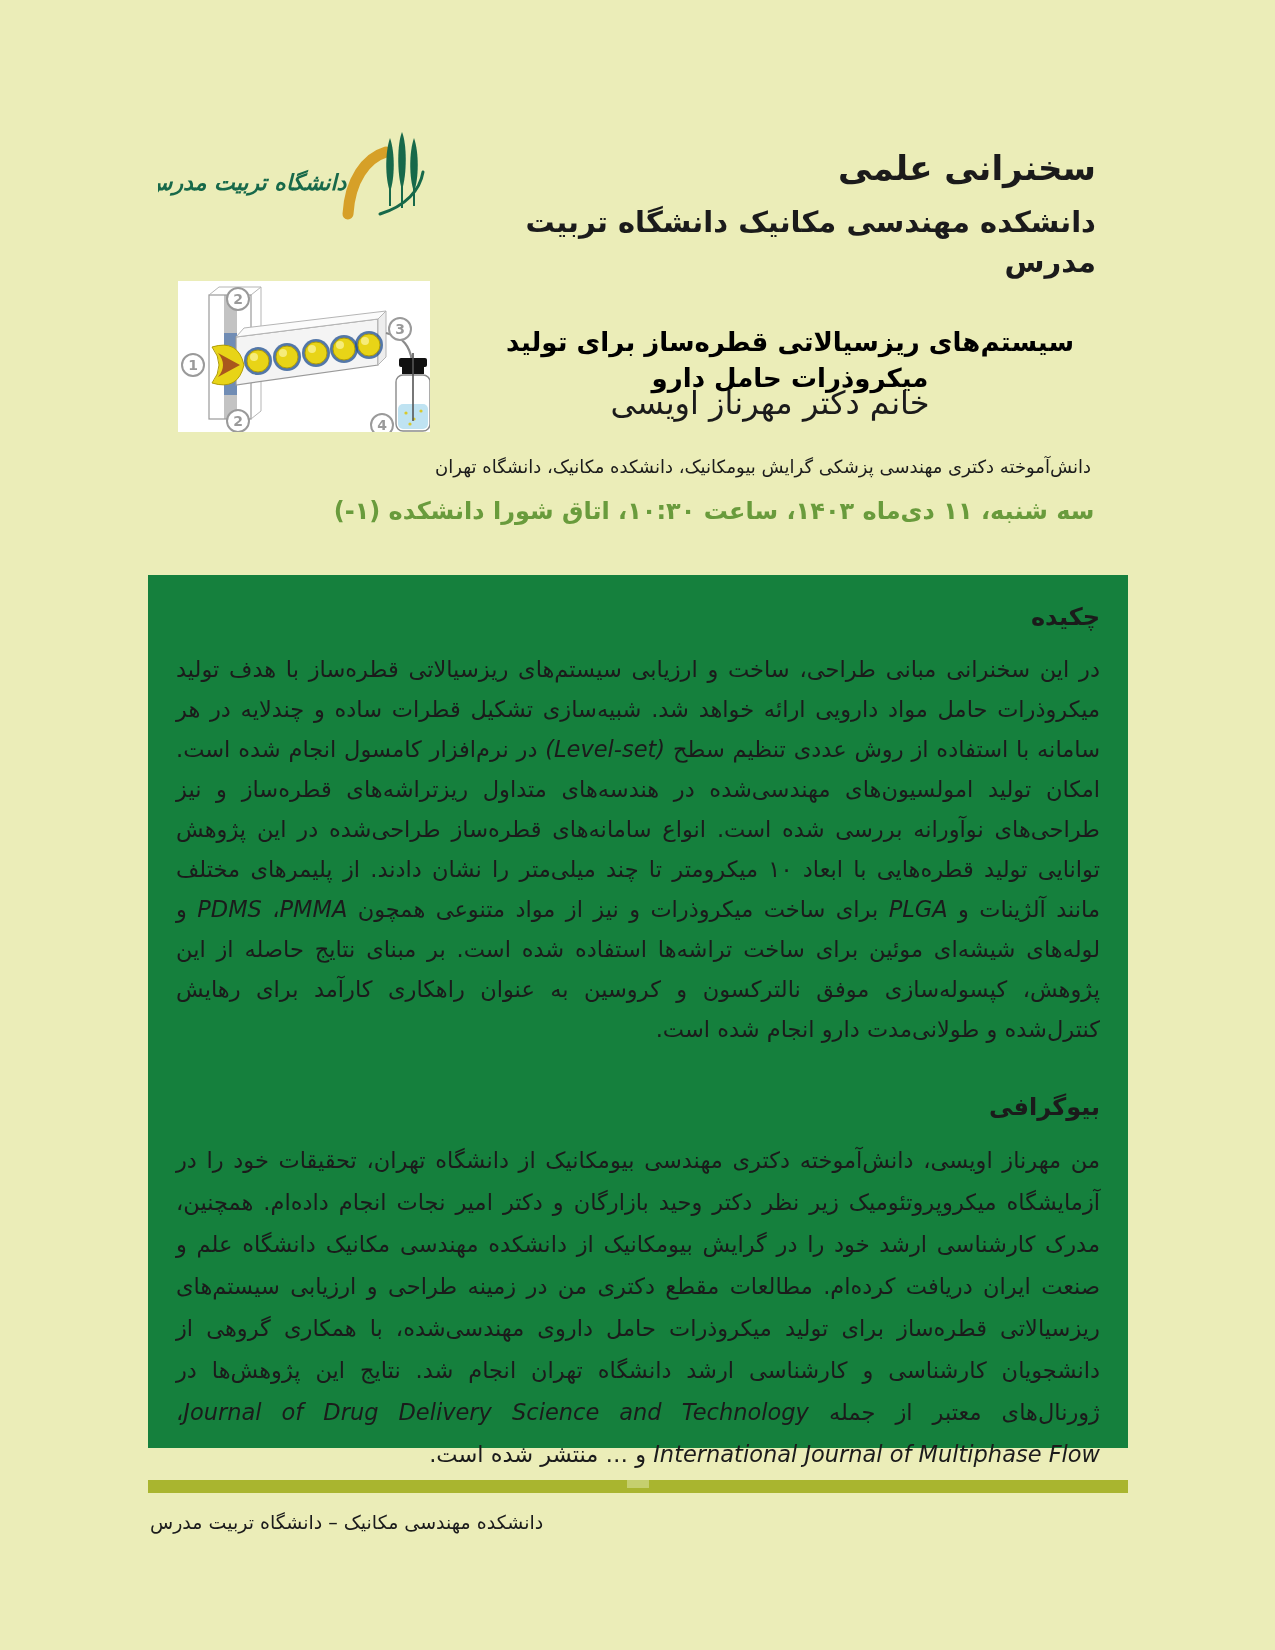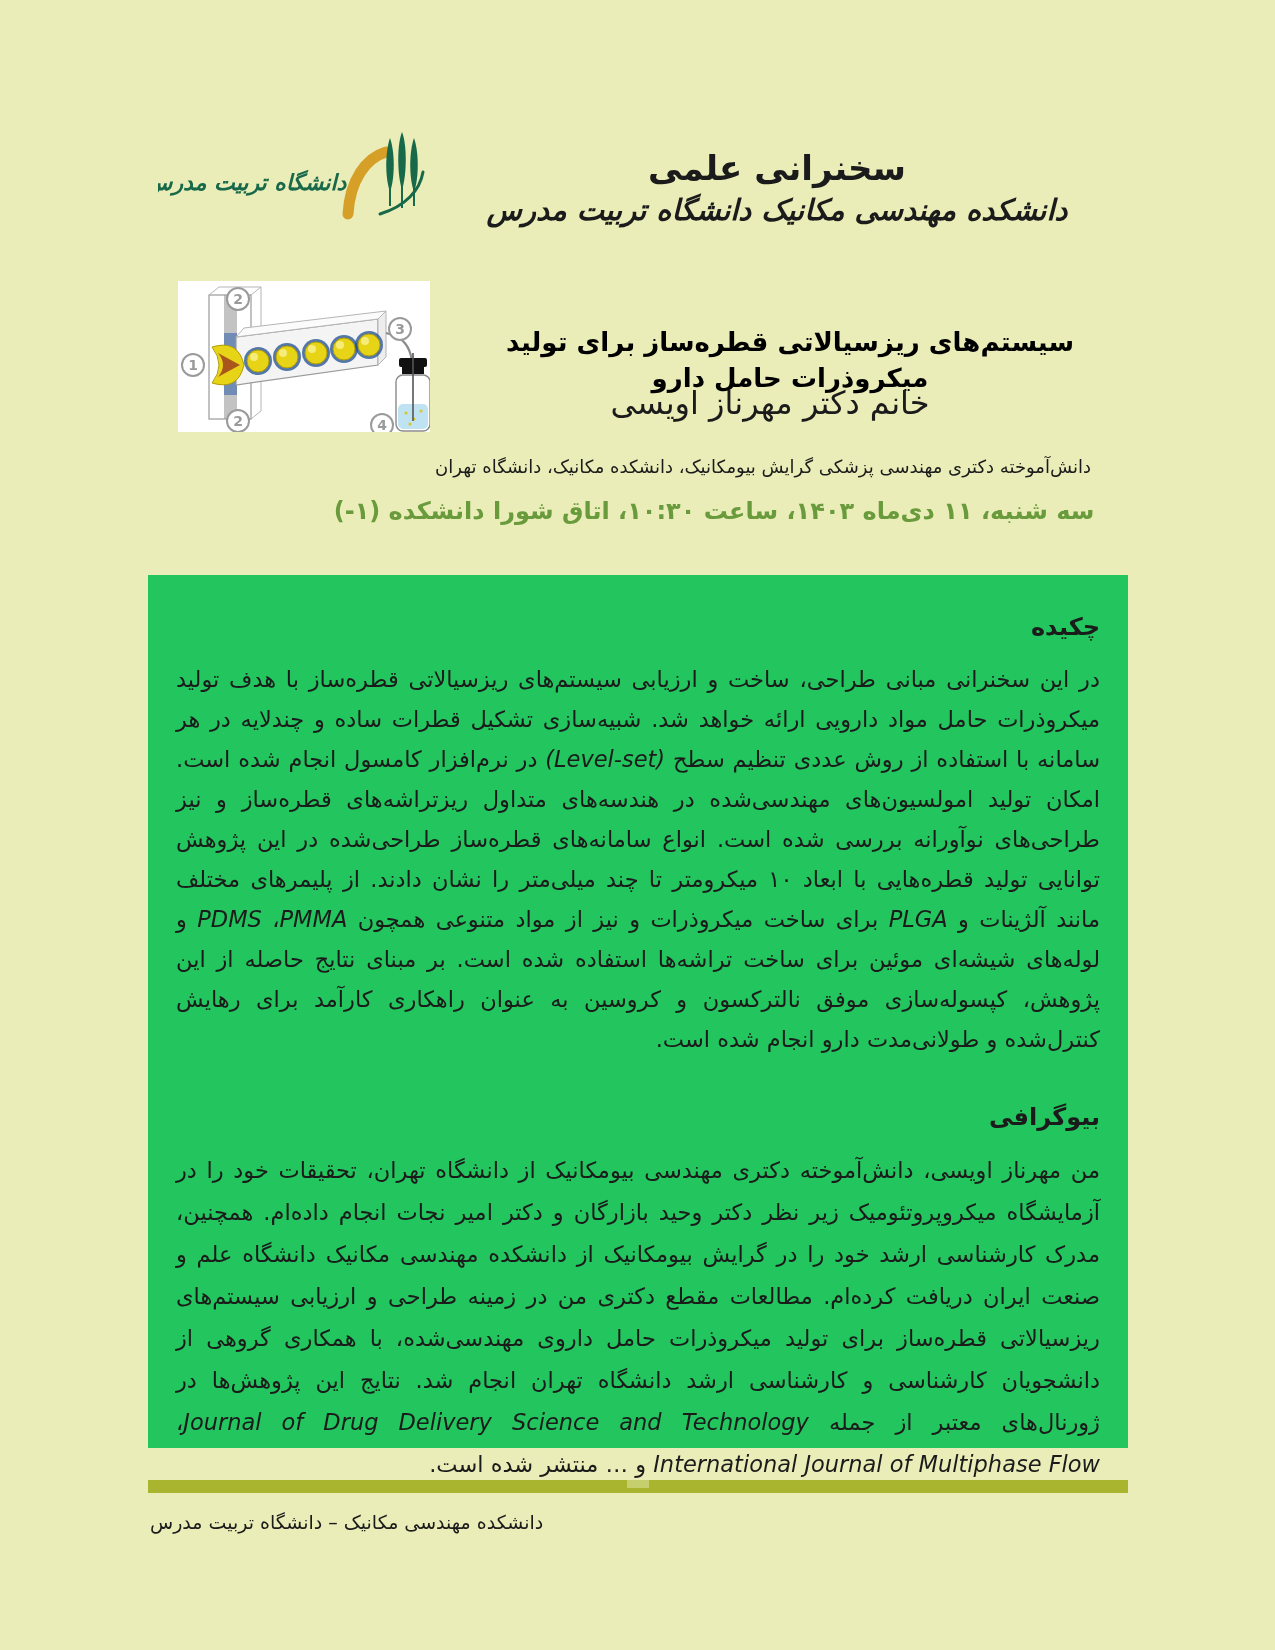--- a/index.html
+++ b/index.html
@@ -9,24 +9,24 @@
     position:relative;
     font-family:"DejaVu Sans",sans-serif;
     color:#1b1b1b;
     direction:rtl;
     overflow:hidden;
   }
   .logo{
     position:absolute;top:128px;left:158px;width:275px;height:100px;
   }
   .header-titles{
-    position:absolute;top:146px;left:447px;width:660px;text-align:center;direction:rtl;
+    position:absolute;top:146px;left:436px;width:660px;text-align:right;direction:rtl;
   }
   .header-line1{font-size:34px;font-weight:bold;line-height:44px;}
-  .header-line2{font-size:29px;font-weight:bold;line-height:40px;margin-top:0;font-style:italic;}
+  .header-line2{font-size:29px;font-weight:bold;line-height:40px;margin-top:12px;}
   .figure{
     position:absolute;top:281px;left:178px;width:252px;height:151px;background:#fff;
   }
   .seminar-title{
     position:absolute;top:324px;left:450px;width:680px;text-align:center;
     font-size:26px;font-weight:bold;color:#000000;line-height:36px;
   }
   .speaker{
     position:absolute;top:386px;left:450px;width:640px;text-align:center;
     font-size:32px;line-height:34px;
@@ -34,21 +34,21 @@
   .affiliation{
     position:absolute;top:453px;left:253px;width:1020px;text-align:center;
     font-size:18px;line-height:28px;
   }
   .datetime{
     position:absolute;top:494px;left:159px;width:1110px;text-align:center;
     font-size:24px;font-weight:bold;color:#699b3c;line-height:34px;
   }
   .abstract-box{
     position:absolute;top:575px;left:148px;width:980px;height:873px;
-    background:#22c55e;box-sizing:border-box;padding:36px 28px;
+    background:#15803d;box-sizing:border-box;padding:26px 28px;
   }
   .section-heading{font-size:24px;font-weight:bold;line-height:32px;}
   .para{
     font-size:22.5px;line-height:40px;text-align:justify;direction:rtl;margin-top:16px;
   }
   .para.bio{line-height:42px;}
   .bio-heading{margin-top:42px;}
   .latin{font-style:italic;}
   .footer-bar{
     position:absolute;top:1480px;left:148px;width:980px;height:13px;background:#a9b52f;

